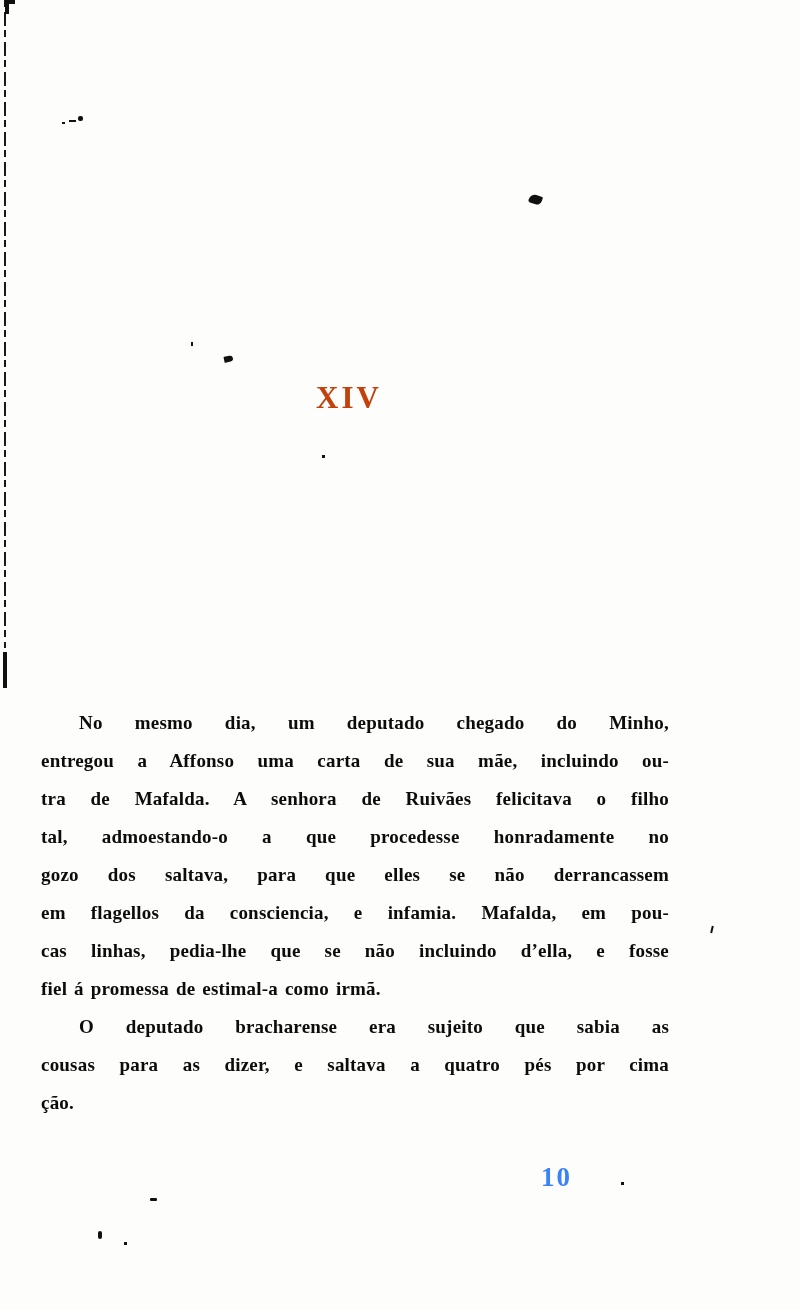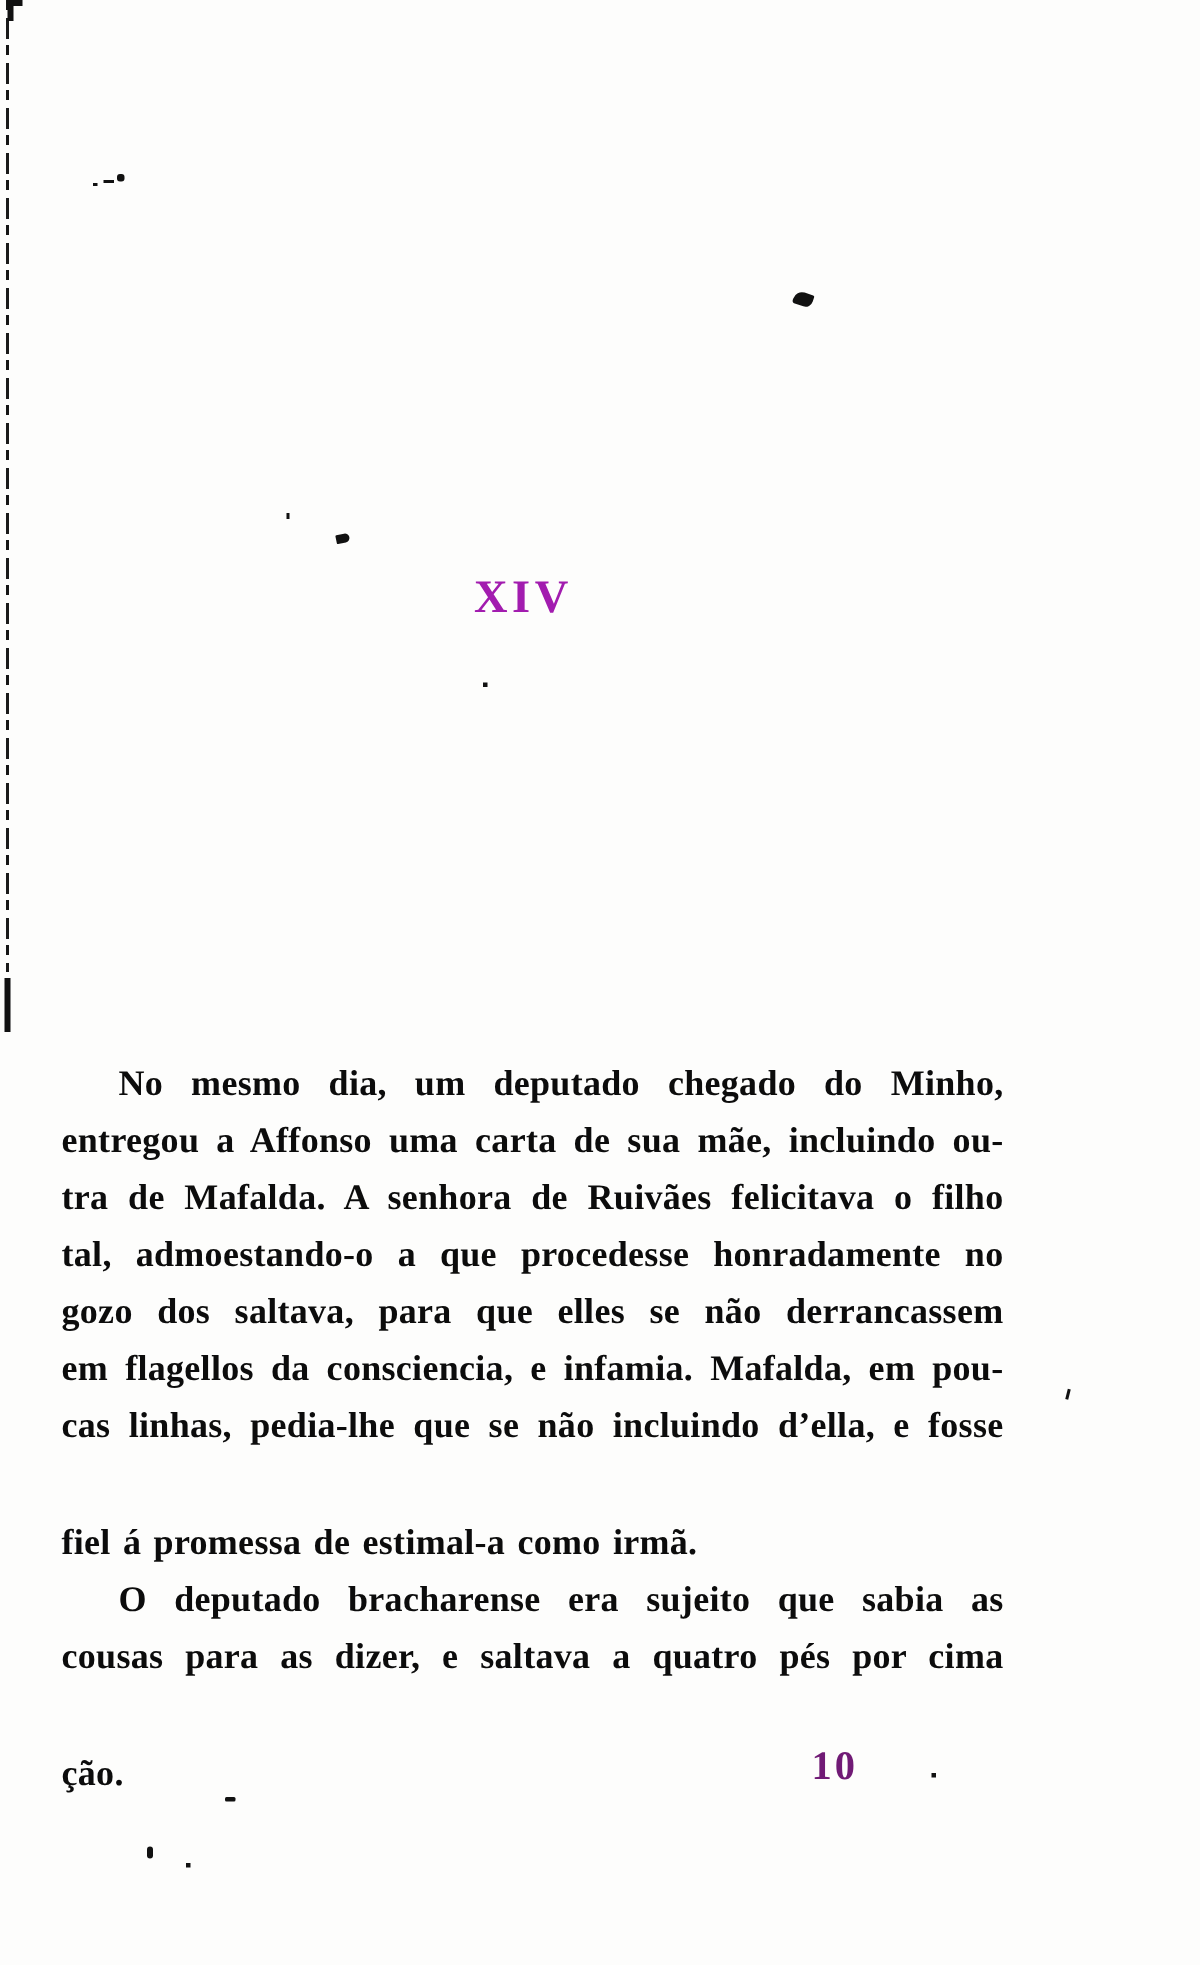--- a/index.html
+++ b/index.html
@@ -18,59 +18,58 @@
   }
 
   
   .chapter-heading {
     position: absolute;
     left: 316px;
     top: 380px;
     font-size: 31px;
     font-weight: bold;
     letter-spacing: 3px;
-    color: #a21caf;
+    color: #c2410c;
   }
 
   
   .text-block {
     position: absolute;
     left: 41px;
     top: 704px;
     width: 628px;
   }
   .line {
-    font-size: 24px;
+    font-size: 19px;
     font-weight: bold;
     line-height: 38px;
     height: 38px;
     white-space: nowrap;
     text-align: justify;
     text-align-last: justify;
     letter-spacing: 0.2px;
     word-spacing: 2px;
     color: #0c0c0c;
   }
   .line.justified { white-space: normal; }
   .line.indent { text-indent: 38px; }
   .line.last {
     text-align: left;
     text-align-last: left;
-    margin-top: 40px;
   }
 
   
   .page-number {
     position: absolute;
     left: 541px;
     top: 1162px;
     font-size: 27px;
     font-weight: bold;
     letter-spacing: 2px;
-    color: #701a75;
+    color: #3b82f6;
   }
 
   
   .artifact { position: absolute; background: #111; }
   .edge-line {
     position: absolute;
     left: 4px; top: 0; width: 2px; height: 648px;
     background: repeating-linear-gradient(180deg,
       #161616 0px, #161616 7px,
       rgba(0,0,0,0) 7px, rgba(0,0,0,0) 12px,

